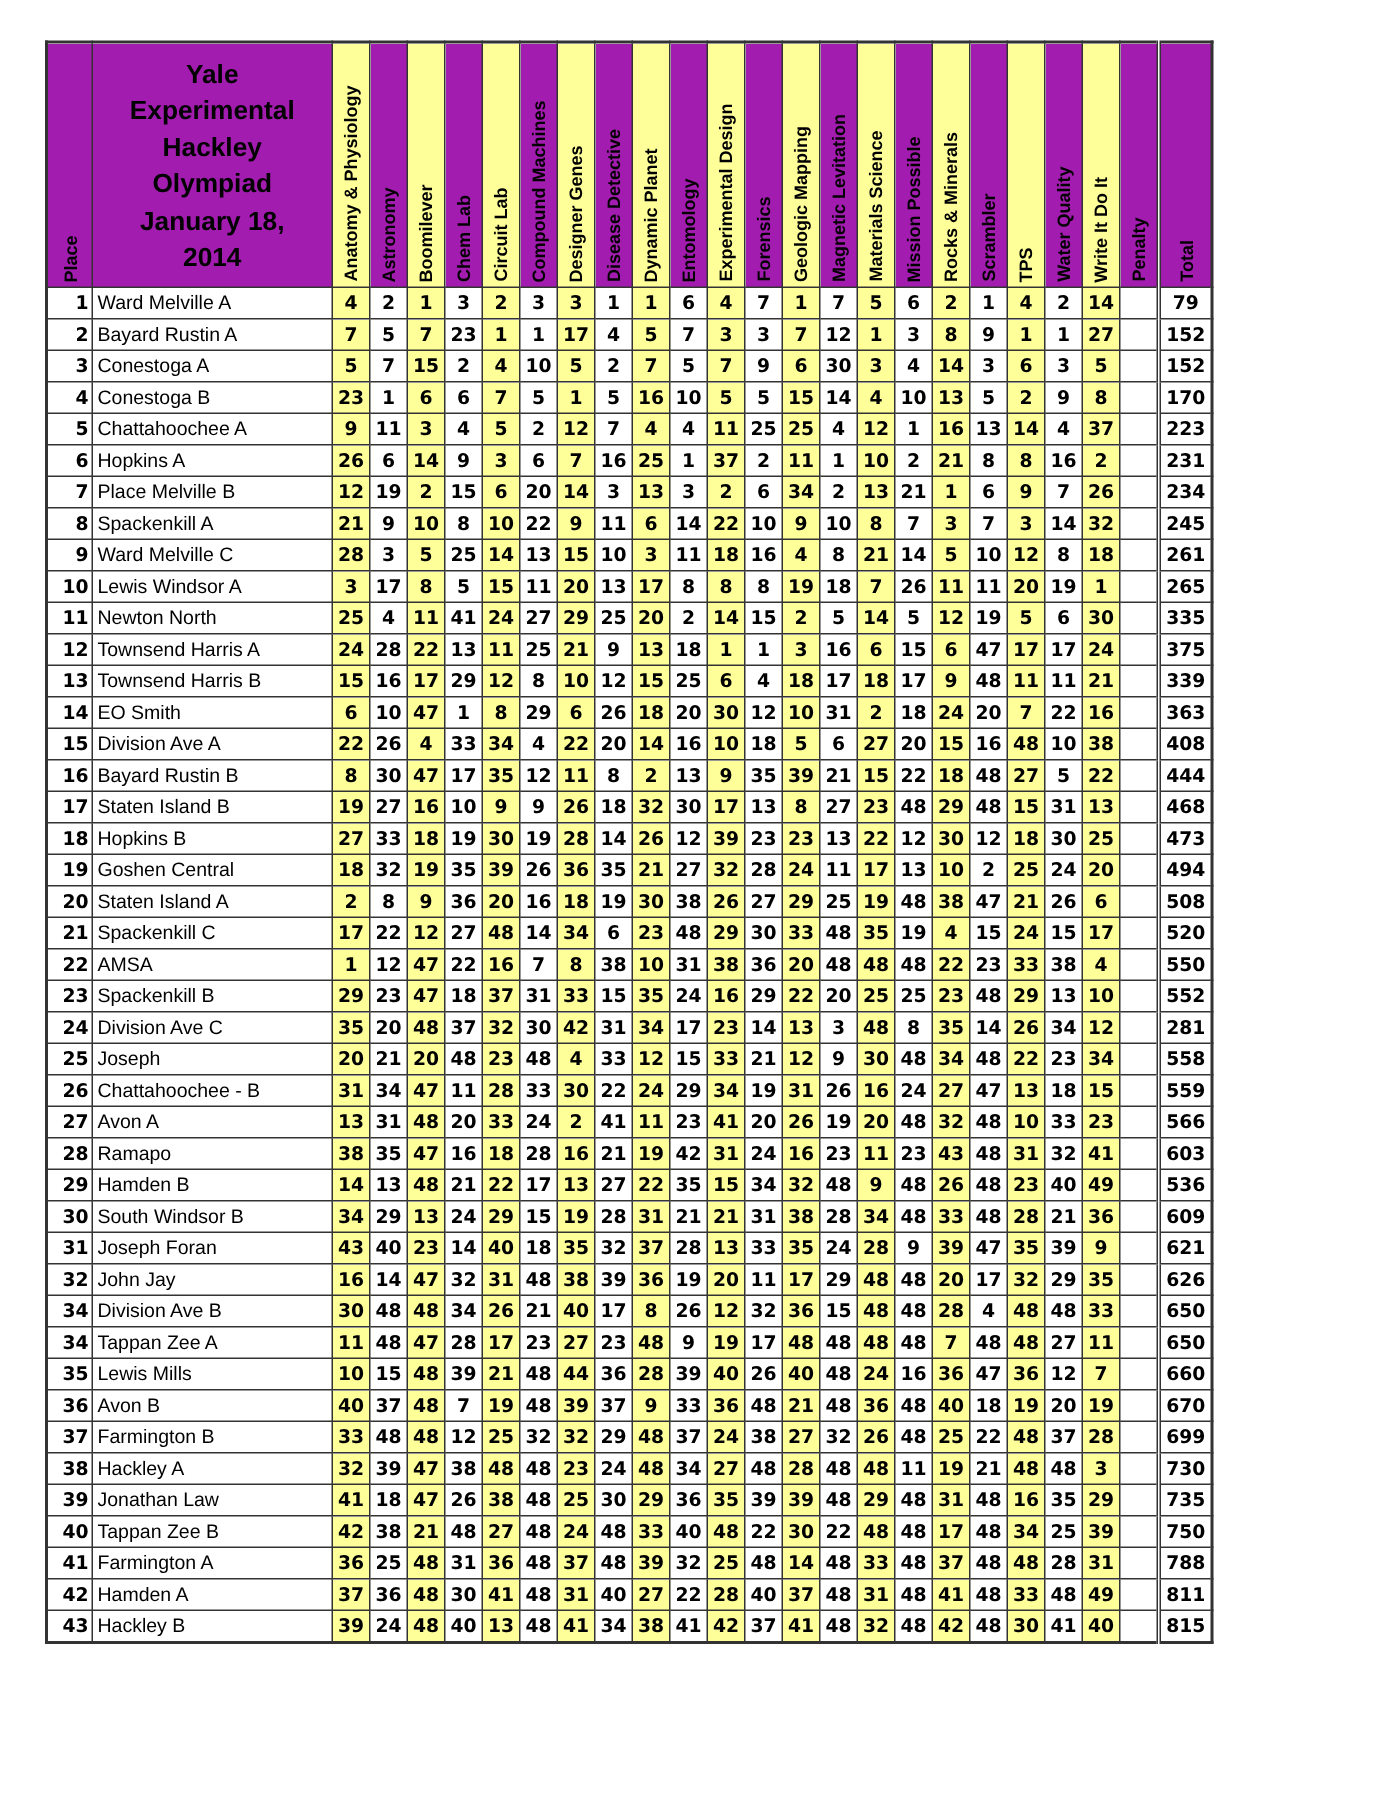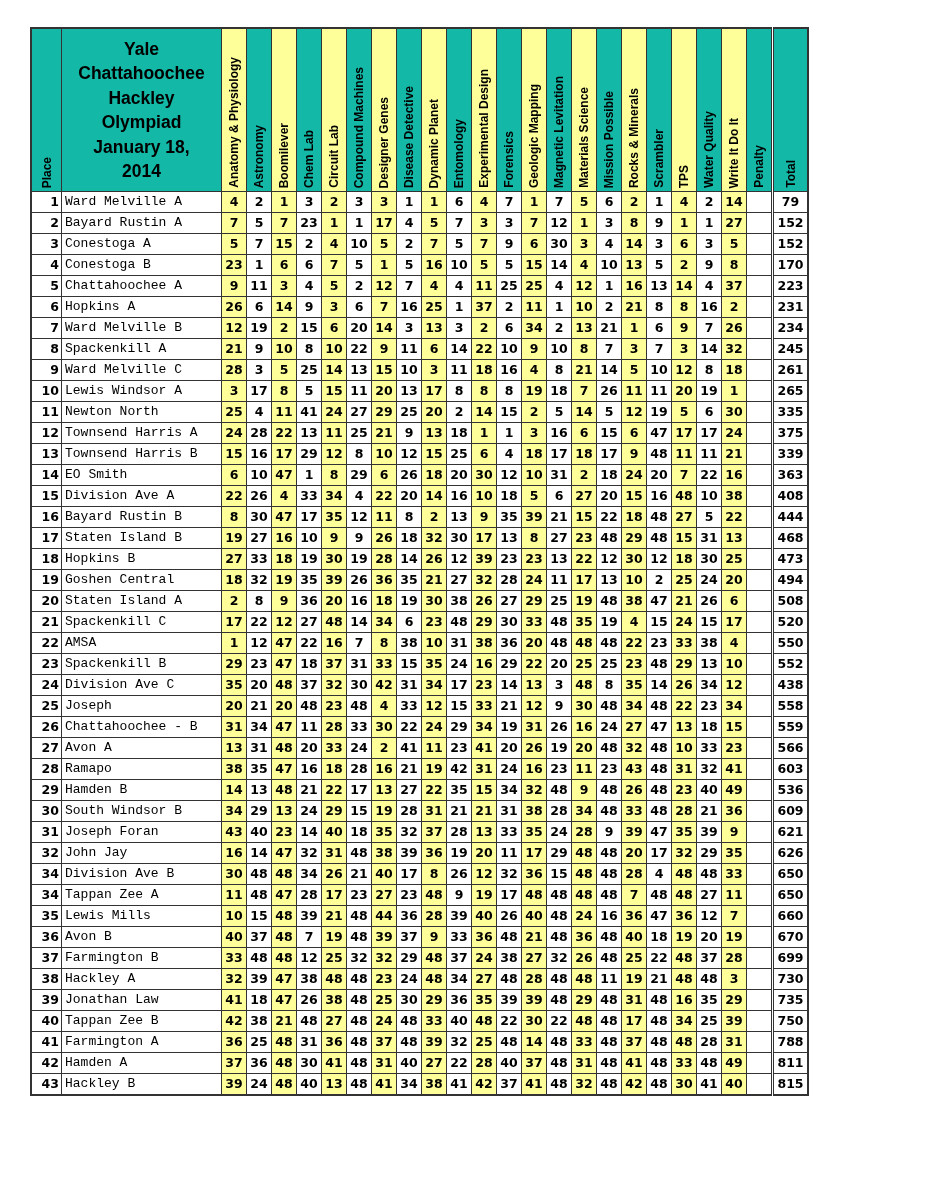--- a/index.html
+++ b/index.html
@@ -1,32 +1,32 @@
 <!DOCTYPE html>
 <html><head>
 <meta charset="utf-8">
 <style>
   html, body { margin: 0; padding: 0; background: #ffffff; }
   body { width: 927px; height: 1200px; position: relative; font-family: "Liberation Sans", sans-serif; }
   .wrap { position: absolute; left: 30px; top: 27px; }
   table { border-collapse: collapse; table-layout: fixed; border: 2px solid #333; }
   th, td { border: 1px solid #333; padding: 0; overflow: hidden; }
-  th { height: 162px; vertical-align: bottom; background: #14b8a6; }
+  th { height: 162px; vertical-align: bottom; background: #a21caf; }
   td { height: 20px; font-family: "DejaVu Sans", sans-serif; font-weight: bold; font-size: 12.5px; text-align: center; color: #000; line-height: 20px; }
   .hl { background: #ffff99; }
   .col-place { width: 29px; }
   .col-team { width: 151px; }
   .col-ev { width: 24px; }
   .col-pen { width: 24px; }
   .col-total { width: 33px; }
   th.vert span { display: block; writing-mode: vertical-rl; transform: rotate(180deg); font-weight: bold; font-size: 12px; white-space: nowrap; margin: 0 auto 3px auto; line-height: 22px; text-align: left; }
   th.title { vertical-align: middle; text-align: center; font-size: 17.5px; font-weight: bold; line-height: 24.5px; padding: 0 4px; }
   th.title .line { display: block; }
   td.place { text-align: right; padding-right: 2px; }
-  td.team { text-align: left; padding-left: 3px; font-weight: normal; font-family: Liberation Mono, monospace; font-size: 13px; white-space: nowrap; }
+  td.team { text-align: left; padding-left: 3px; font-weight: normal; font-family: Liberation Sans, sans-serif; font-size: 13px; white-space: nowrap; }
   td.total, th.total-h { border-left: 3px double #333; margin-left: 48px; }
   td.pen { background: #fff; }
 </style>
 </head>
 <body>
 
 <div class="wrap">
   <table>
     <colgroup id="cols">
         <col class="col-place">
@@ -55,21 +55,21 @@
         <col class="col-pen">
         <col class="col-total">
       </colgroup>
     <thead>
       <tr id="header-row">
         <th class="vert col-place">
             <span>Place</span>
           </th>
         <th class="title col-team">
           <span class="line">Yale</span>
-          <span class="line">Chattahoochee</span>
+          <span class="line">Experimental</span>
           <span class="line">Hackley</span>
           <span class="line">Olympiad</span>
           <span class="line">January 18,</span>
           <span class="line">2014</span>
         </th>
       <th class="vert col-ev hl">
             <span>Anatomy &amp; Physiology</span>
           </th>
           <th class="vert col-ev">
             <span>Astronomy</span>
@@ -297,21 +297,21 @@
           <td class="hl">21</td>
           <td class="">8</td>
           <td class="hl">8</td>
           <td class="">16</td>
           <td class="hl">2</td>
           <td class="pen"></td>
           <td class="total">231</td>
         </tr>
         <tr>
           <td class="place">7</td>
-          <td class="team">Ward Melville B</td>
+          <td class="team">Place Melville B</td>
           <td class="hl">12</td>
           <td class="">19</td>
           <td class="hl">2</td>
           <td class="">15</td>
           <td class="hl">6</td>
           <td class="">20</td>
           <td class="hl">14</td>
           <td class="">3</td>
           <td class="hl">13</td>
           <td class="">3</td>
@@ -779,21 +779,21 @@
           <td class="hl">13</td>
           <td class="">3</td>
           <td class="hl">48</td>
           <td class="">8</td>
           <td class="hl">35</td>
           <td class="">14</td>
           <td class="hl">26</td>
           <td class="">34</td>
           <td class="hl">12</td>
           <td class="pen"></td>
-          <td class="total">438</td>
+          <td class="total">281</td>
         </tr>
         <tr>
           <td class="place">25</td>
           <td class="team">Joseph</td>
           <td class="hl">20</td>
           <td class="">21</td>
           <td class="hl">20</td>
           <td class="">48</td>
           <td class="hl">23</td>
           <td class="">48</td>

